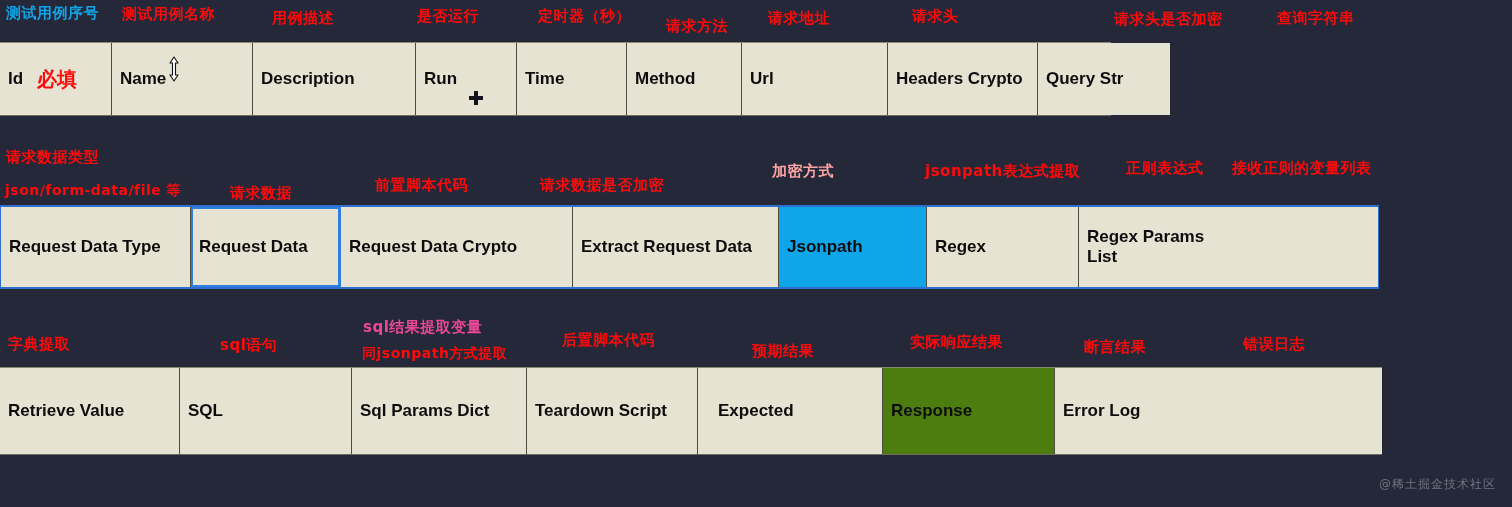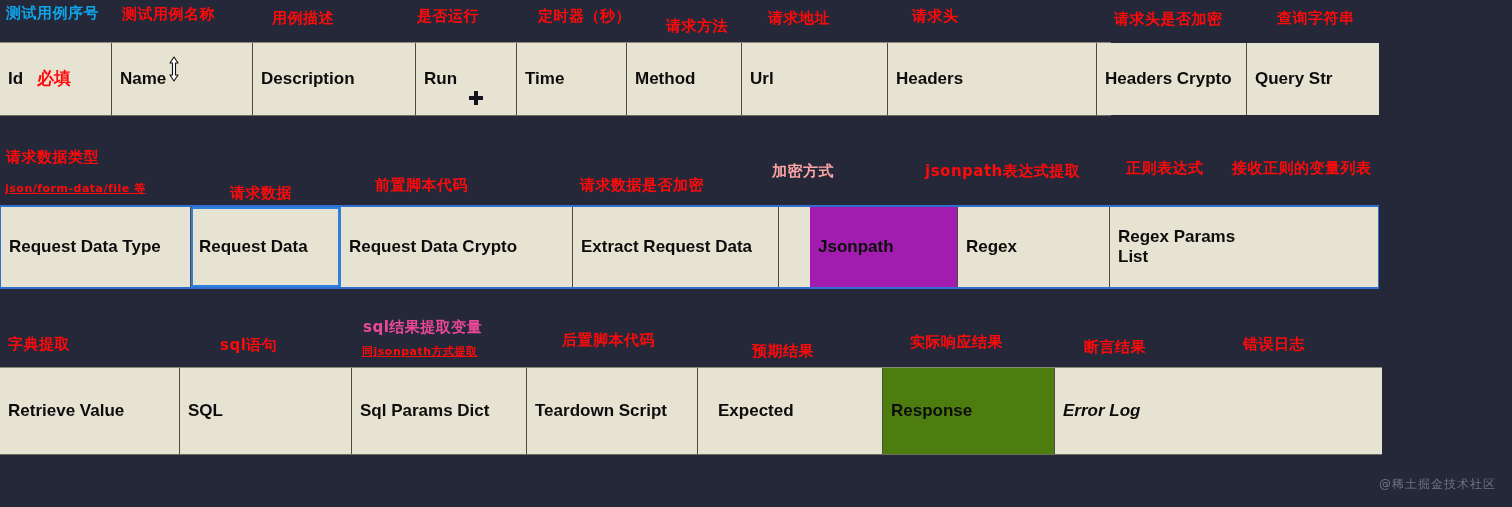--- a/index.html
+++ b/index.html
@@ -27,21 +27,21 @@
   .annot {
     position: absolute;
     color: #ff0a0a;
     font-family: "DejaVu Sans", sans-serif;
     font-size: 15px;
     font-weight: 700;
     white-space: nowrap;
     letter-spacing: 0.5px;
     line-height: 1;
   }
-  .annot.small { font-size: 11px; text-decoration: underline; }
+  .annot.small { font-size: 14px; }
 
   
   .row {
     position: absolute;
     display: flex;
     background: #e6e3d2;
     border-top: 1px solid #8a8878;
     border-bottom: 1px solid #6d6b5e;
   }
 
@@ -63,21 +63,21 @@
   .cell:last-child { border-right: none; }
 
   .cell .ctext { display: block; }
 
   
   .cell.with-req { gap: 14px; }
   .req {
     color: #ff0a0a;
     font-family: "DejaVu Sans", sans-serif;
     font-weight: 700;
-    font-size: 17px;
+    font-size: 20px;
   }
 
   
   .cell.selected {
     box-shadow: inset 0 0 0 2px #2f7fe0;
     border-right: 1px solid #2f7fe0;
     z-index: 3;
   }
 
   
@@ -144,53 +144,50 @@
       </div>
       <div class="cell" style="width: 110px; flex: 0 0 110px; background: rgb(230, 227, 210);">
         <span class="ctext">Time</span>
       </div>
       <div class="cell" style="width: 115px; flex: 0 0 115px; background: rgb(230, 227, 210);">
         <span class="ctext">Method</span>
       </div>
       <div class="cell" style="width: 146px; flex: 0 0 146px; background: rgb(230, 227, 210);">
         <span class="ctext">Url</span>
       </div>
-      <div class="cell" style="width: 209px; flex: 0 0 209px; background: rgb(230, 227, 210);">
-        <span class="ctext">Headers</span>
-      </div>
       <div class="cell" style="width: 150px; flex: 0 0 150px; background: rgb(230, 227, 210);">
         <span class="ctext">Headers Crypto</span>
       </div>
       <div class="cell" style="width: 132px; flex: 0 0 132px; background: rgb(230, 227, 210);">
         <span class="ctext">Query Str</span>
       </div>
     </div>
     <div class="annot" style="left: 6px; top: 150px; color: rgb(255, 10, 10);">请求数据类型</div>
     <div class="annot small" style="left: 5px; top: 183px; color: rgb(255, 10, 10);">json/form-data/file 等</div>
     <div class="annot" style="left: 230px; top: 186px; color: rgb(255, 10, 10);">请求数据</div>
     <div class="annot" style="left: 375px; top: 178px; color: rgb(255, 10, 10);">前置脚本代码</div>
-    <div class="annot" style="left: 540px; top: 178px; color: rgb(255, 10, 10); margin-left: 40px;">请求数据是否加密</div>
+    <div class="annot" style="left: 540px; top: 178px; color: rgb(255, 10, 10);">请求数据是否加密</div>
     <div class="annot" style="left: 772px; top: 164px; color: #fca5a5;">加密方式</div>
     <div class="annot" style="left: 925px; top: 164px; color: rgb(255, 10, 10);">jsonpath表达式提取</div>
     <div class="annot" style="left: 1126px; top: 161px; color: rgb(255, 10, 10);">正则表达式</div>
     <div class="annot" style="left: 1232px; top: 161px; color: rgb(255, 10, 10);">接收正则的变量列表</div>
     <div class="row framed" style="left: 0px; top: 205px; width: 1379px; height: 84px;">
       <div class="cell" style="width: 190px; flex: 0 0 190px; background: rgb(230, 227, 210);">
         <span class="ctext">Request Data Type</span>
       </div>
       <div class="cell selected" style="width: 150px; flex: 0 0 150px; background: rgb(230, 227, 210);">
         <span class="ctext">Request Data</span>
       </div>
       <div class="cell" style="width: 232px; flex: 0 0 232px; background: rgb(230, 227, 210);">
         <span class="ctext">Request Data Crypto</span>
       </div>
       <div class="cell" style="width: 206px; flex: 0 0 206px; background: rgb(230, 227, 210);">
         <span class="ctext">Extract Request Data</span>
       </div>
-      <div class="cell" style="width: 148px; flex: 0 0 148px; background: #a21caf; margin-left: 31px;">
+      <div class="cell" style="width: 148px; flex: 0 0 148px; background: #0ea5e9;">
         <span class="ctext">Jsonpath</span>
       </div>
       <div class="cell" style="width: 152px; flex: 0 0 152px; background: rgb(230, 227, 210);">
         <span class="ctext">Regex</span>
       </div>
       <div class="cell" style="width: 151px; flex: 0 0 151px; background: rgb(230, 227, 210);">
         <span class="ctext">Regex Params List</span>
       </div>
     </div>
     <div class="annot" style="left: 8px; top: 337px; color: rgb(255, 10, 10);">字典提取</div>
@@ -214,21 +211,21 @@
       </div>
       <div class="cell" style="width: 171px; flex: 0 0 171px; background: rgb(230, 227, 210);">
         <span class="ctext">Teardown Script</span>
       </div>
       <div class="cell" style="width: 173px; flex: 0 0 173px; background: rgb(230, 227, 210); margin-left: 12px;">
         <span class="ctext">Expected</span>
       </div>
       <div class="cell" style="width: 172px; flex: 0 0 172px; background: #4d7c0f;">
         <span class="ctext">Response</span>
       </div>
-      <div class="cell" style="width: 164px; flex: 0 0 164px; background: rgb(230, 227, 210); font-style: italic;">
+      <div class="cell" style="width: 164px; flex: 0 0 164px; background: rgb(230, 227, 210);">
         <span class="ctext">Error Log</span>
       </div>
     </div>
     <div class="cursor-resize" style="left: 168px; top: 56px;"><svg width="12" height="26" viewBox="0 0 12 26">
         <path d="M6 1 L10 7 L7.5 7 L7.5 19 L10 19 L6 25 L2 19 L4.5 19 L4.5 7 L2 7 Z" fill="#ffffff" stroke="#111111" stroke-width="1.1" stroke-linejoin="round"></path>
       </svg></div>
     <div class="cursor-plus" style="left: 468px; top: 90px;"><svg width="16" height="16" viewBox="0 0 16 16">
         <path d="M6 1 H10 V6 H15 V10 H10 V15 H6 V10 H1 V6 H6 Z" fill="#13131e"></path>
       </svg></div>
   </div>

